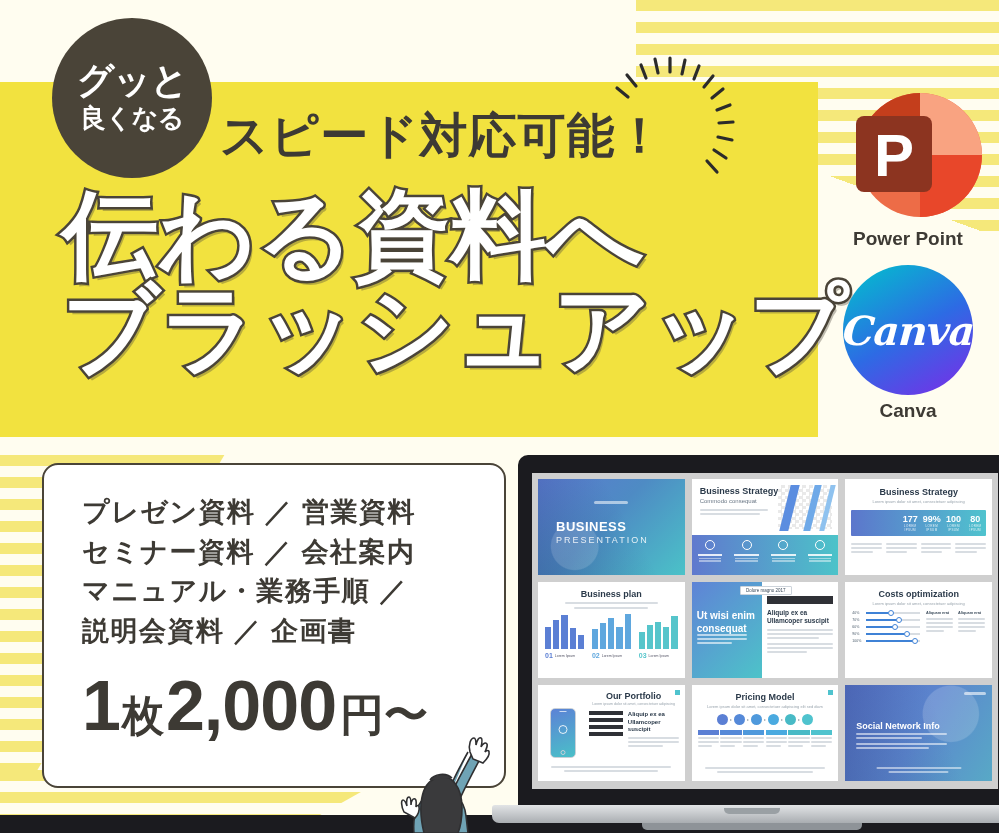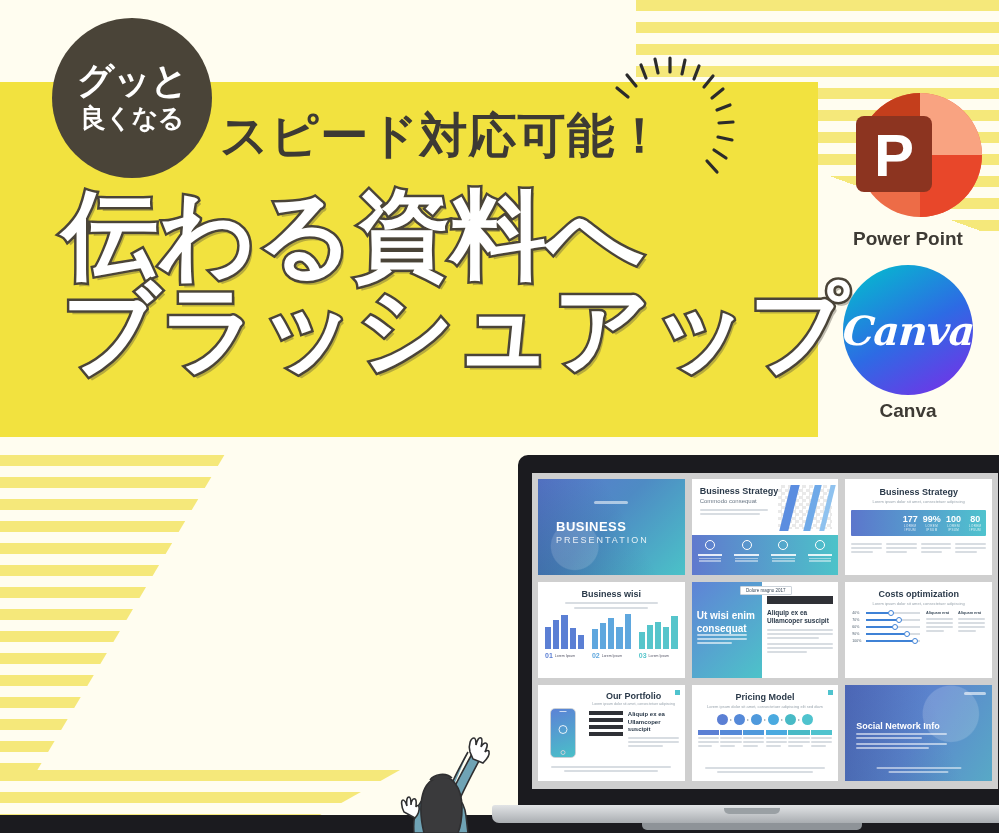--- a/index.html
+++ b/index.html
@@ -268,20 +268,33 @@
     <div class="logo-caption">Power Point</div>
   </div>
 
   <div class="logo-col" id="canva-col">
     <div class="canva-mark">
       <span class="canva-word">Canva</span>
     </div>
     <div class="logo-caption">Canva</div>
   </div>
 
+  <div id="service-card">
+    <div class="service-line">プレゼン資料 ／ 営業資料</div>
+    <div class="service-line">セミナー資料 ／ 会社案内</div>
+    <div class="service-line">マニュアル・業務手順 ／</div>
+    <div class="service-line">説明会資料 ／ 企画書</div>
+    <div id="price-row">
+      <span class="price-big">1</span>
+      <span class="price-unit">枚</span>
+      <span class="price-big">2,000</span>
+      <span class="price-yen">円</span>
+      <span class="price-tilde">〜</span>
+    </div>
+  </div>
 
   <svg id="person" viewBox="0 0 150 133">
     <g stroke="#2F2F31" stroke-width="1.6" fill="none">
 
       <path d="M60 118 C66 92 78 70 88 52" stroke="#2F2F31" stroke-width="1.6" fill="#6FA3B5"></path>
       <path d="M60 118 C70 94 82 72 92 54 L100 59 C90 78 78 100 70 122 Z" fill="#6FA3B5"></path>
 
       <path d="M90 52 c-2 -8 1 -14 4 -14 c2 0 2 4 2 7 c1 -5 3 -8 5 -7 c2 1 1 5 0 9 c2 -4 5 -5 6 -3 c1 2 -1 5 -2 8 c2 -2 4 -2 4 0 c1 3 -3 8 -6 11 l-10 -4 z" fill="#FFFFFF"></path>
 
       <path d="M34 133 C32 112 40 96 56 92 C72 88 84 98 86 116 L88 133 Z" fill="#6FA3B5"></path>
@@ -386,21 +399,21 @@
                 </div>
               <div style="flex:1">
                   <div class="tiny-line"></div>
                   <div class="tiny-line"></div>
                   <div class="tiny-line" style="width:70%"></div>
                 </div>
             </div>
           </div>
 
           <div class="slide" style="padding:7px 7px;">
-            <div class="slide-title">Business wisi</div>
+            <div class="slide-title">Business plan</div>
             <div class="tiny-line" style="width:70%;margin:3px auto;"></div>
             <div class="tiny-line" style="width:56%;margin:0 auto 4px;"></div>
             <div style="display:flex;gap:8px;align-items:flex-end;height:36px;margin-top:2px;">
               <div style="flex:1;display:flex;gap:2px;align-items:flex-end;height:100%;">
                 <div style="flex:1;height:60%;background:#5B7FD4"></div>
                   <div style="flex:1;height:80%;background:#5B7FD4"></div>
                 <div style="flex:1;height:95%;background:#5B7FD4"></div>
                   <div style="flex:1;height:58%;background:#5B7FD4"></div>
                 <div style="flex:1;height:38%;background:#5B7FD4"></div>
               </div>

